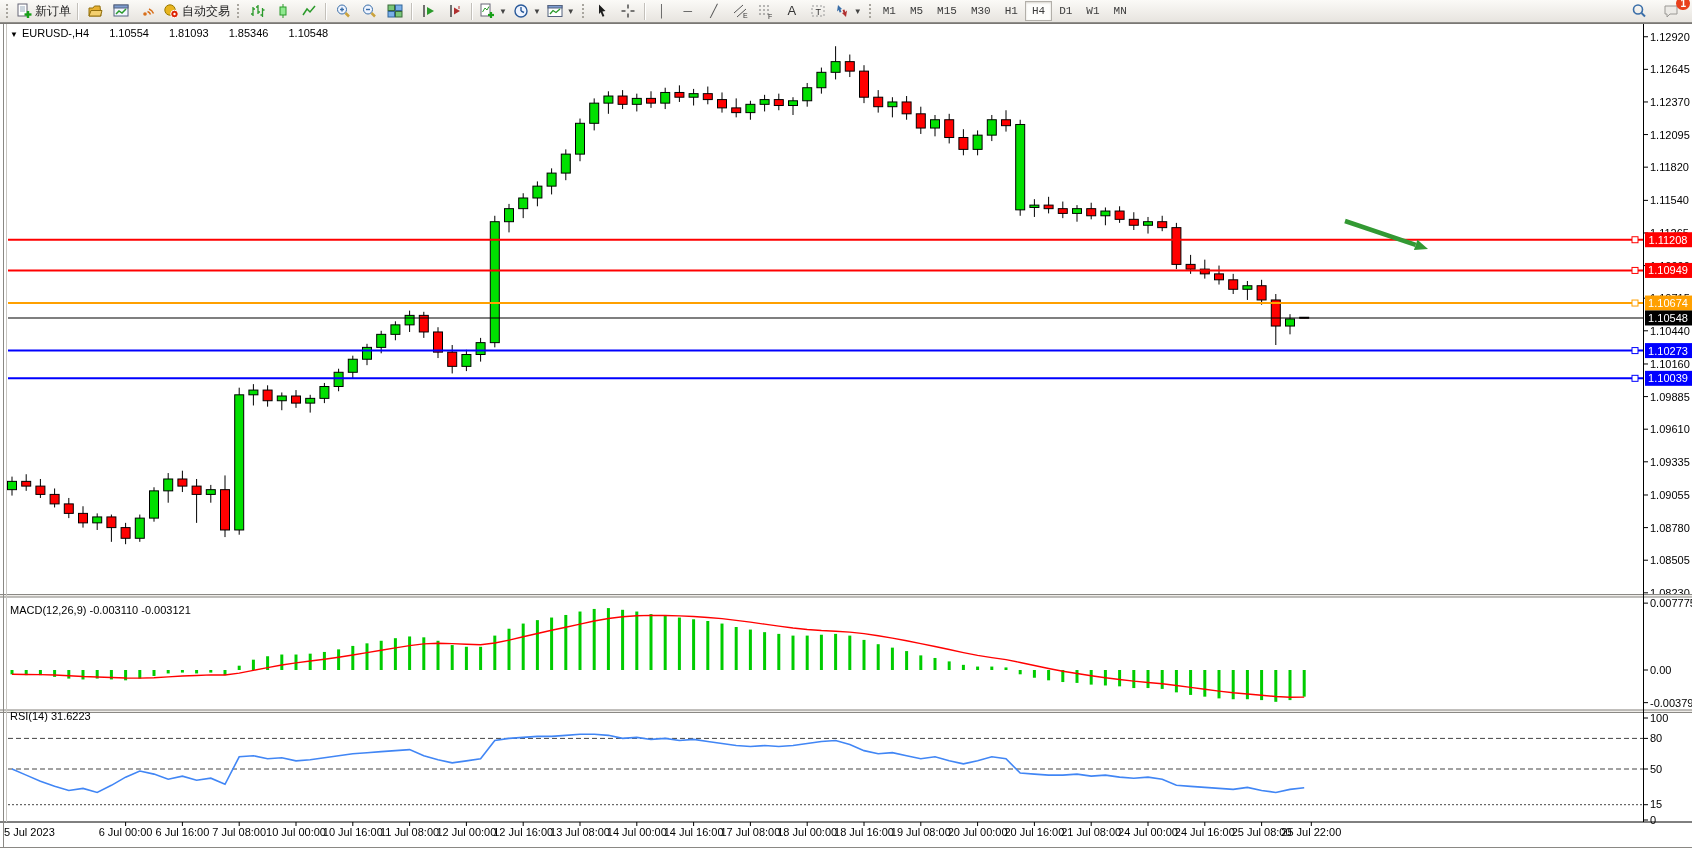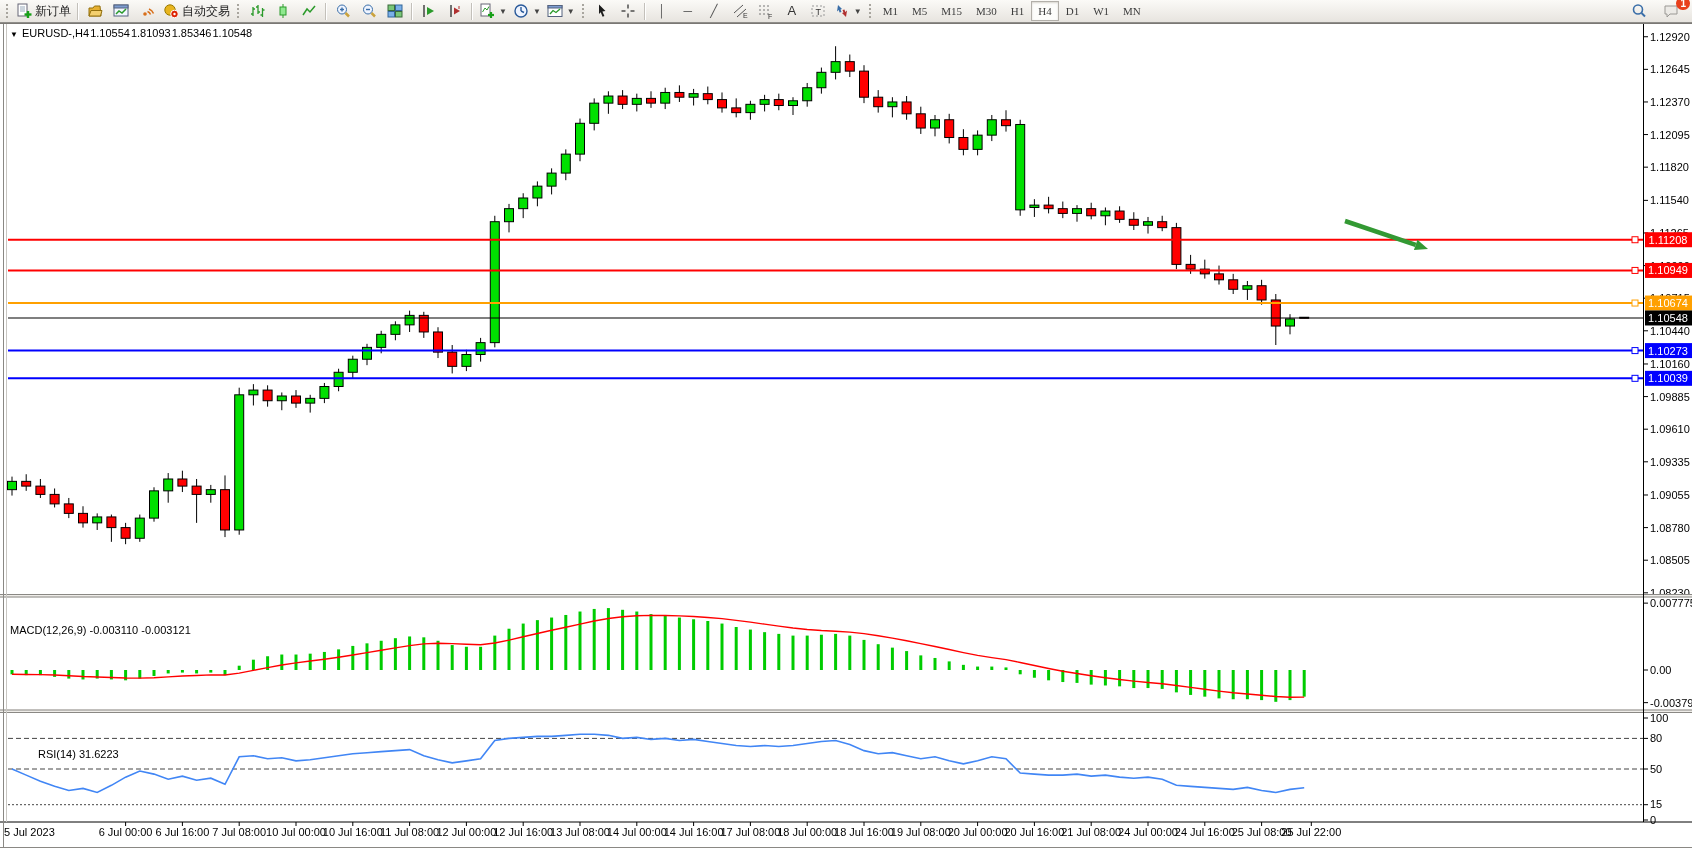--- a/index.html
+++ b/index.html
@@ -15,35 +15,35 @@
     background-image:radial-gradient(#a8a59e 1px,transparent 1.2px);
     background-size:4px 4px;}
   .sep{width:1px;height:17px;background:#c3c0ba;border-right:1px solid #fff;margin:0 3px;}
   .tb{height:20px;min-width:20px;display:flex;align-items:center;justify-content:center;
     gap:3px;padding:0 2px;background:transparent;border:1px solid transparent;
     font-size:12px;color:#222;cursor:default;}
   .tb svg{display:block;}
   .caret{font-size:8px;color:#444;margin-left:1px;}
   .glyph{font-size:12px;color:#555;line-height:14px;}
   .tf{font-size:11px;color:#3c3c3c;padding:3px 6px;border:1px solid transparent;
-      background:transparent;cursor:default;font-family:Liberation Serif, serif;}
+      background:transparent;cursor:default;font-family:Liberation Mono, monospace;}
   .tf.active{background:#fdfdfb;border:1px solid #b2afa9;box-shadow:inset 0 1px 2px #d8d5cf;}
   .toolbar-right{margin-left:auto;display:flex;align-items:center;gap:6px;padding-right:6px;}
   .chat-wrap{position:relative;}
   .badge{position:absolute;top:-4px;right:-7px;background:#e8401c;color:#fff;
     border-radius:8px;font-size:10px;font-weight:bold;padding:0 4px;line-height:13px;}
 
   
   .pane-label{position:absolute;left:10px;font-size:11px;color:#000;z-index:10;
     white-space:pre;}
   .main-header{top:27px;}
   .main-header .tri{font-size:8px;color:#000;margin-right:4px;}
-  .macd-title{top:624px;}
-  .rsi-title{top:748px;margin-left:28px;}
-  .hv{margin-left:1px;}
+  .macd-title{top:604px;}
+  .rsi-title{top:710px;}
+  .hv{margin-left:20px;}
 
   #chart-svg{position:absolute;top:0;left:0;z-index:1;}
   svg text{font-family:"Liberation Sans",sans-serif;}
 </style>
 </head>
 <body>
 
 <div class="toolbar">
   <div class="grip"></div>
 

